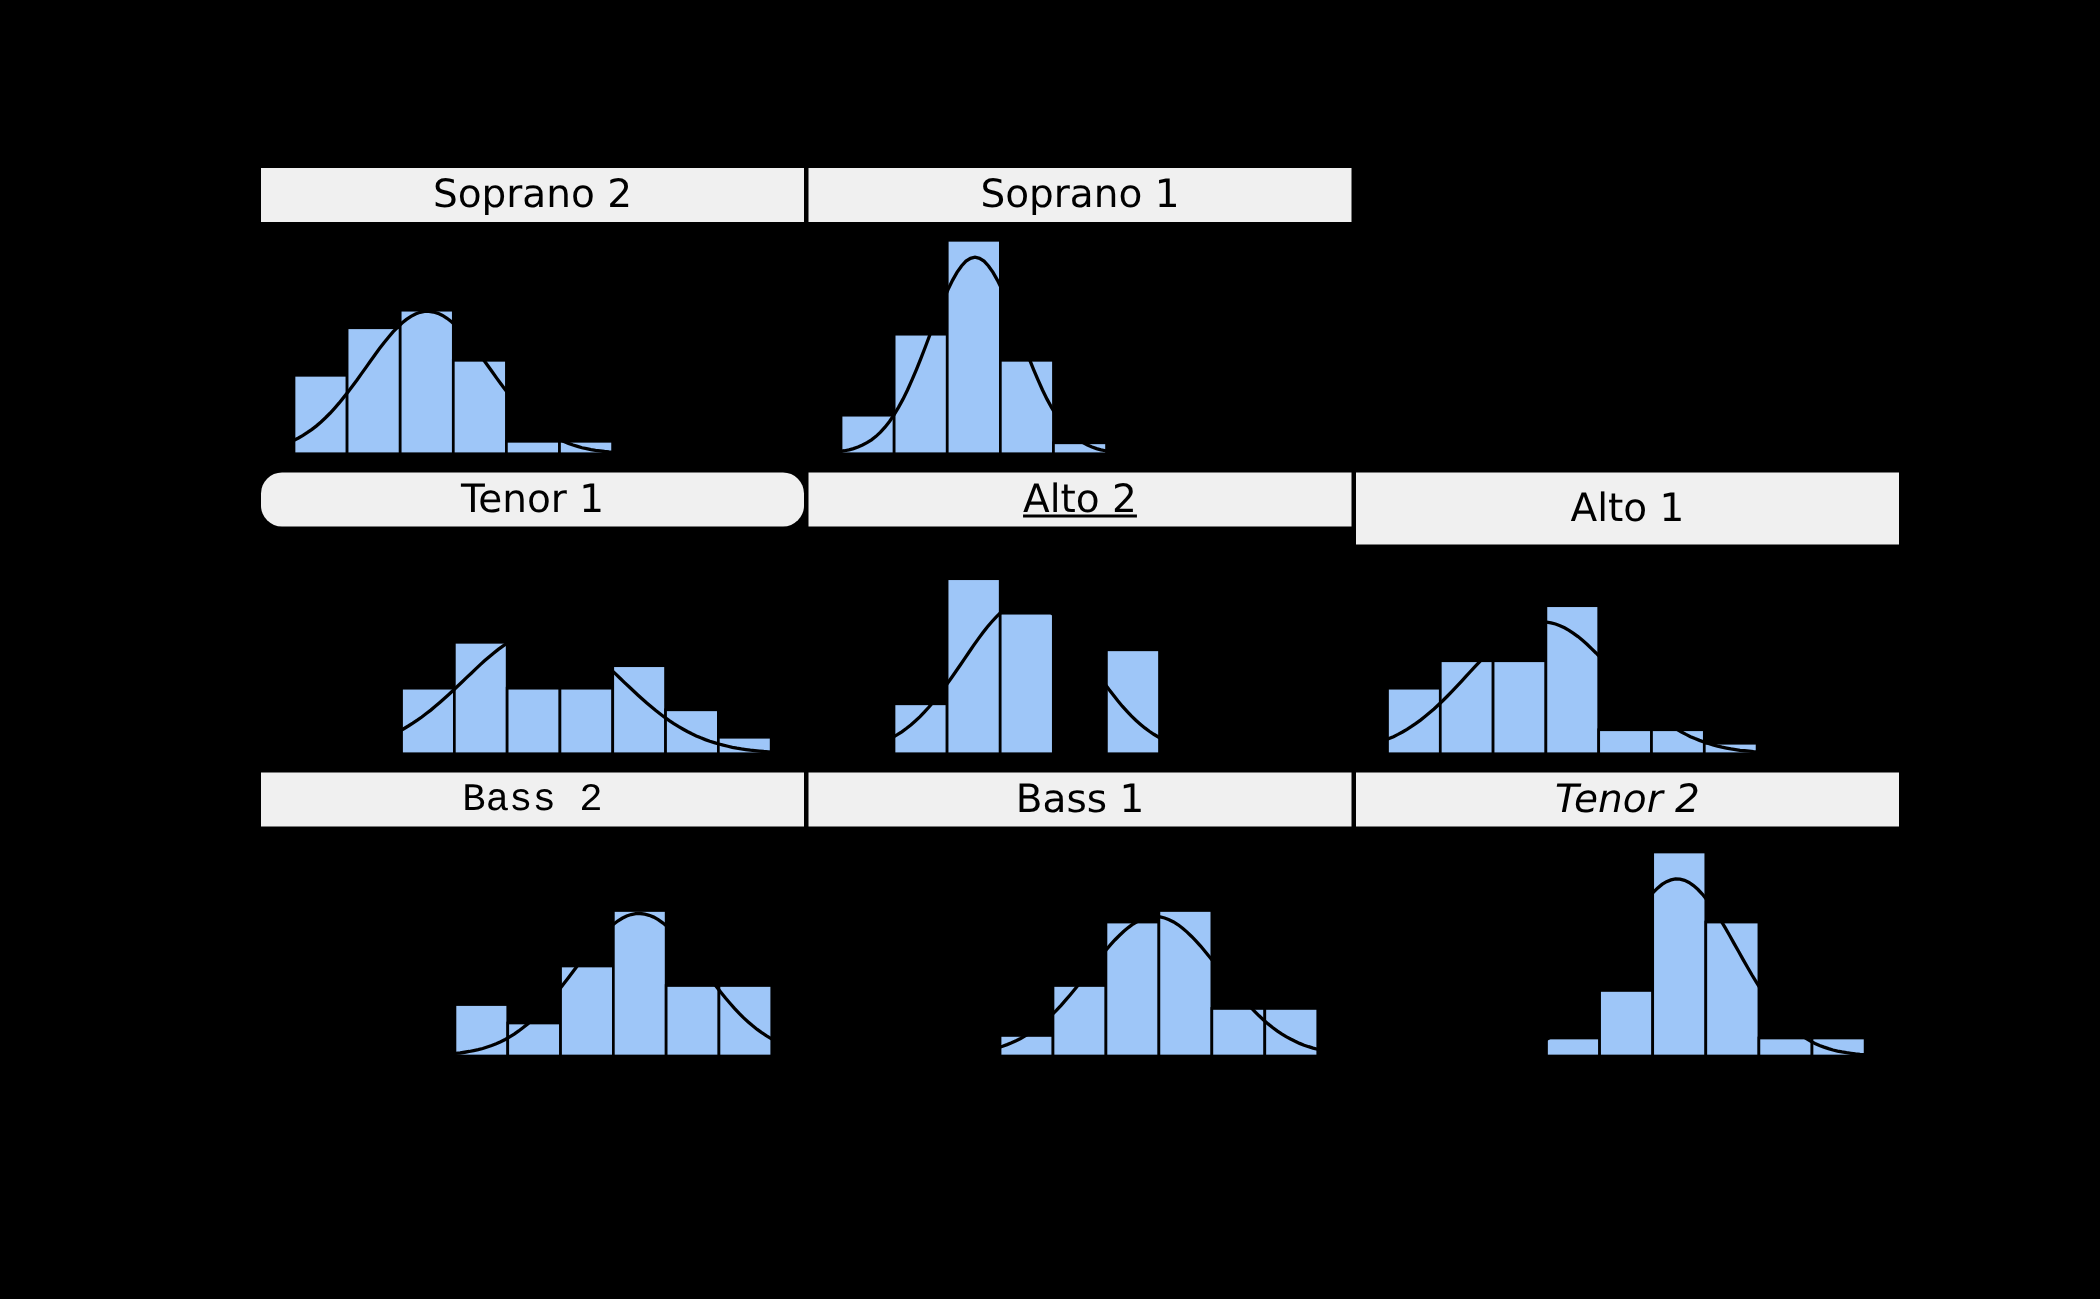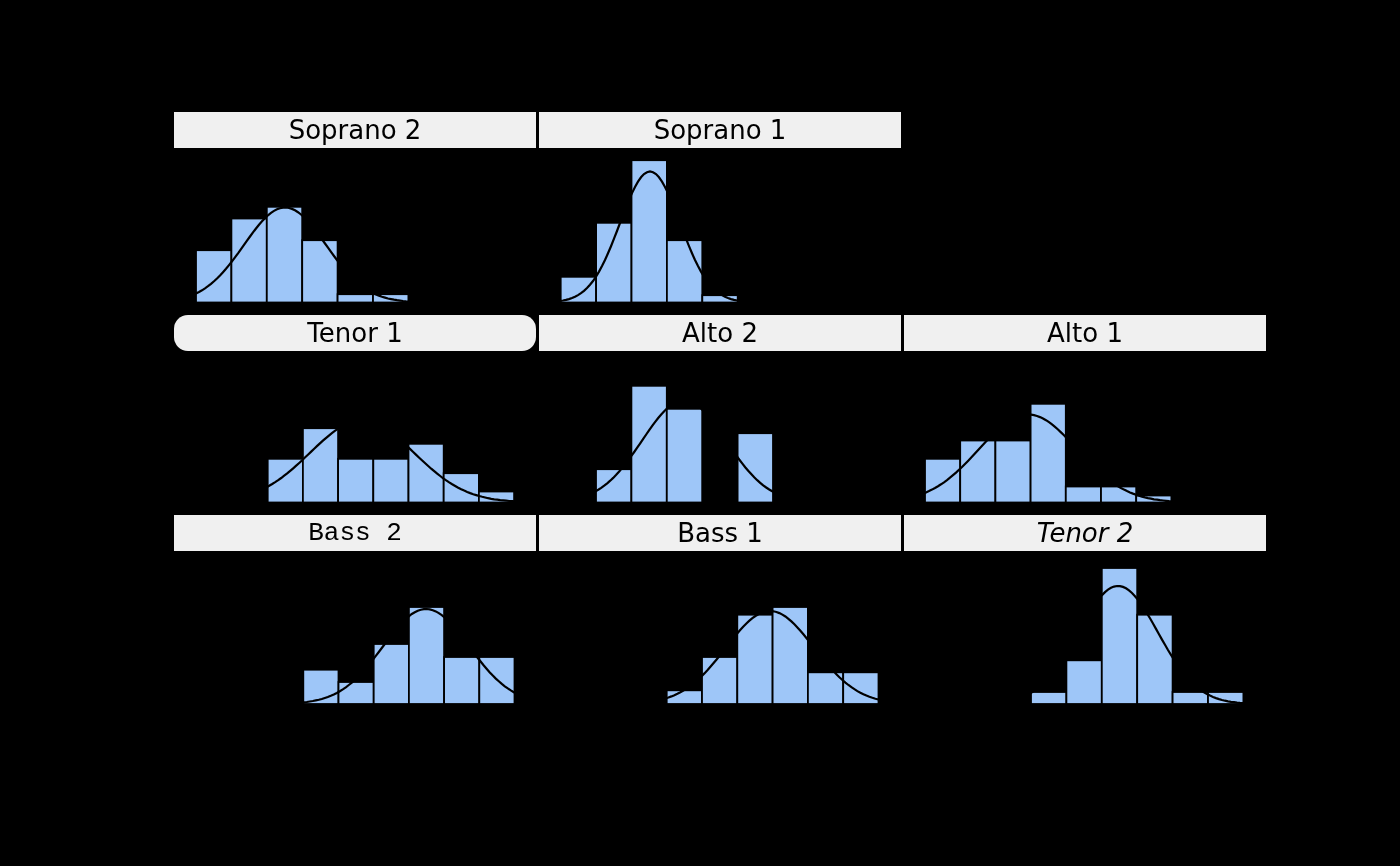--- a/index.html
+++ b/index.html
@@ -101,23 +101,23 @@
       <div class="facet-strip" style="left: 174px; top: 112px; width: 362px; height: 36px; background: rgb(240, 240, 240);">
         <span class="facet-strip-label" style="font-size: 26px; color: rgb(0, 0, 0);">Soprano 2</span>
       </div>
       <div class="facet-strip" style="left: 539px; top: 112px; width: 362px; height: 36px; background: rgb(240, 240, 240);">
         <span class="facet-strip-label" style="font-size: 26px; color: rgb(0, 0, 0); text-align: right;">Soprano 1</span>
       </div>
       <div class="facet-strip" style="left: 174px; top: 315px; width: 362px; height: 36px; background: rgb(240, 240, 240); border-radius: 14px;">
         <span class="facet-strip-label" style="font-size: 26px; color: rgb(0, 0, 0);">Tenor 1</span>
       </div>
       <div class="facet-strip" style="left: 539px; top: 315px; width: 362px; height: 36px; background: rgb(240, 240, 240);">
-        <span class="facet-strip-label" style="font-size: 26px; color: rgb(0, 0, 0);">Alto 2</span>
+        <span class="facet-strip-label" style="font-size: 26px; color: rgb(0, 0, 0); text-decoration: underline;">Alto 2</span>
       </div>
-      <div class="facet-strip" style="left: 904px; top: 315px; width: 362px; height: 36px; background: rgb(240, 240, 240);">
+      <div class="facet-strip" style="left: 904px; top: 315px; width: 362px; height: 48px; background: rgb(240, 240, 240);">
         <span class="facet-strip-label" style="font-size: 26px; color: rgb(0, 0, 0);">Alto 1</span>
       </div>
       <div class="facet-strip" style="left: 174px; top: 515px; width: 362px; height: 36px; background: rgb(240, 240, 240); font-family: Liberation Mono, monospace;">
         <span class="facet-strip-label" style="font-size: 26px; color: rgb(0, 0, 0);">Bass 2</span>
       </div>
       <div class="facet-strip" style="left: 539px; top: 515px; width: 362px; height: 36px; background: rgb(240, 240, 240);">
         <span class="facet-strip-label" style="font-size: 26px; color: rgb(0, 0, 0);">Bass 1</span>
       </div>
       <div class="facet-strip" style="left: 904px; top: 515px; width: 362px; height: 36px; background: rgb(240, 240, 240); font-style: italic;">
         <span class="facet-strip-label" style="font-size: 26px; color: rgb(0, 0, 0);">Tenor 2</span>

